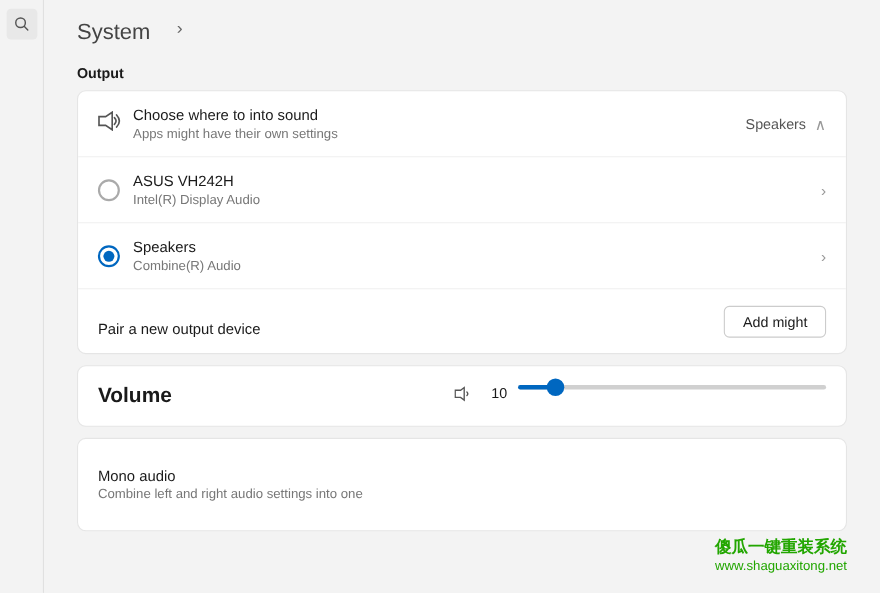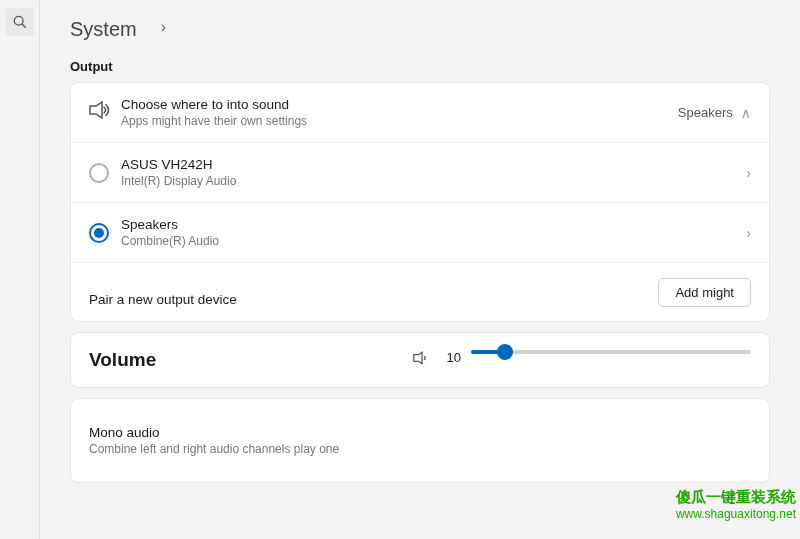--- a/index.html
+++ b/index.html
@@ -260,21 +260,21 @@
 
     .arrow-wrapper {
       position: relative;
       overflow: visible;
     }
 
     
     .watermark {
       position: absolute;
       bottom: 18px;
-      right: 4px;
+      right: 30px;
       text-align: right;
       pointer-events: none;
     }
 
     .watermark-line1 {
       font-size: 15px;
       font-weight: 700;
       color: #22a600;
     }
 
@@ -372,20 +372,20 @@
         <div class="slider-track">
           <div class="slider-fill" style="width: 12%;"></div>
           <div class="slider-thumb" style="left: 12%;"></div>
         </div>
       </div>
     </div>
   </div>
 
   <div class="mono-card">
     <div class="mono-title">Mono audio</div>
-    <div class="mono-subtitle">Combine left and right audio channels play one</div>
+    <div class="mono-subtitle">Combine left and right audio settings into one</div>
   </div>
 
   <div class="watermark">
     <div class="watermark-line1">傻瓜一键重装系统</div>
     <div class="watermark-line2">www.shaguaxitong.net</div>
   </div>
 </div>
 
 </body></html>

